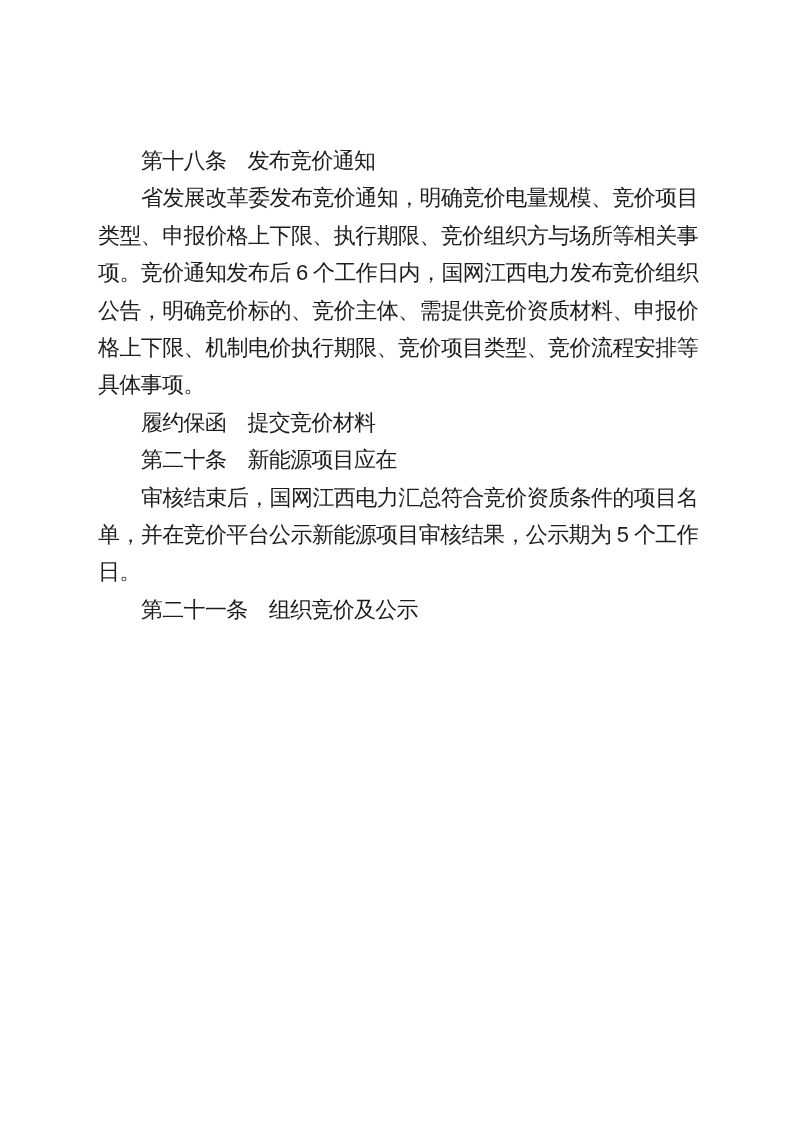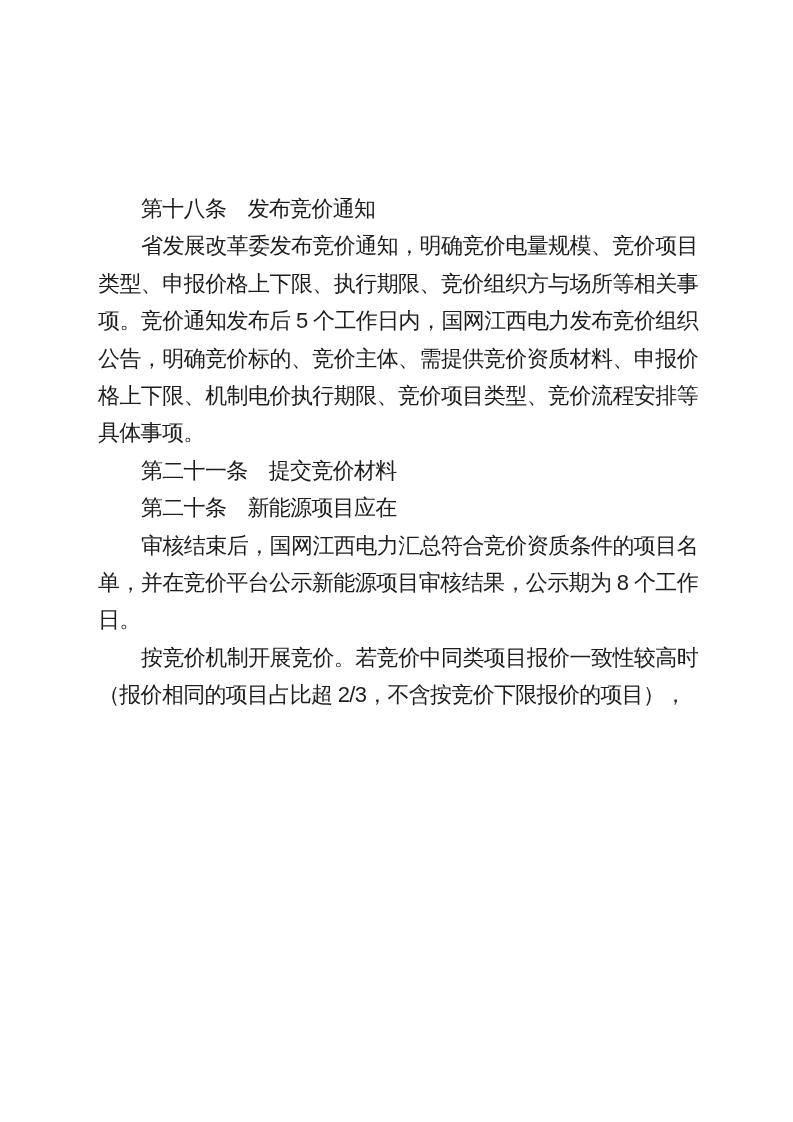--- a/index.html
+++ b/index.html
@@ -17,21 +17,20 @@
   }
   .doc {
     position: absolute;
     left: 98px;
     top: 142px;
     width: 600px;
     color: #1d1d1d;
     font-size: 22px;
     line-height: 37.4px;
     letter-spacing: -0.7px;
-    margin-top: 48px;
   }
   .doc section {
     margin: 0;
     padding: 0;
   }
   .heading {
     margin: 0;
     text-indent: 43px;
     text-align: left;
     white-space: pre-wrap;
@@ -45,30 +44,30 @@
   }
 </style>
 </head>
 <body>
 
 <div class="page">
   <div class="doc">
 
     <section>
       <div class="heading">第十八条　发布竞价通知</div>
-      <p class="para">省发展改革委发布竞价通知，明确竞价电量规模、竞价项目类型、申报价格上下限、执行期限、竞价组织方与场所等相关事项。竞价通知发布后 5 个工作日内，国网江西电力发布竞价组织公告，明确竞价标的、竞价主体、需提供竞价资质材料、申报价格上下限、机制电价执行期限、竞价项目类型、竞价流程安排等具体事项。</p>
+      <p class="para">省发展改革委发布竞价通知，明确竞价电量规模、竞价项目类型、申报价格上下限、执行期限、竞价组织方与场所等相关事项。竞价通知发布后 6 个工作日内，国网江西电力发布竞价组织公告，明确竞价标的、竞价主体、需提供竞价资质材料、申报价格上下限、机制电价执行期限、竞价项目类型、竞价流程安排等具体事项。</p>
     </section>
 
     <section>
-      <div class="heading">第二十一条　提交竞价材料</div>
+      <div class="heading">履约保函　提交竞价材料</div>
     </section>
 
     <section>
       <div class="heading">第二十条　新能源项目应在</div>
-      <p class="para">审核结束后，国网江西电力汇总符合竞价资质条件的项目名单，并在竞价平台公示新能源项目审核结果，公示期为 8 个工作日。</p>
+      <p class="para">审核结束后，国网江西电力汇总符合竞价资质条件的项目名单，并在竞价平台公示新能源项目审核结果，公示期为 5 个工作日。</p>
     </section>
 
     <section>
-      <p class="para">按竞价机制开展竞价。若竞价中同类项目报价一致性较高时（报价相同的项目占比超 2/3，不含按竞价下限报价的项目），</p>
+      <div class="heading">第二十一条　组织竞价及公示</div>
     </section>
 
   </div>
 </div>
 
 </body></html>

